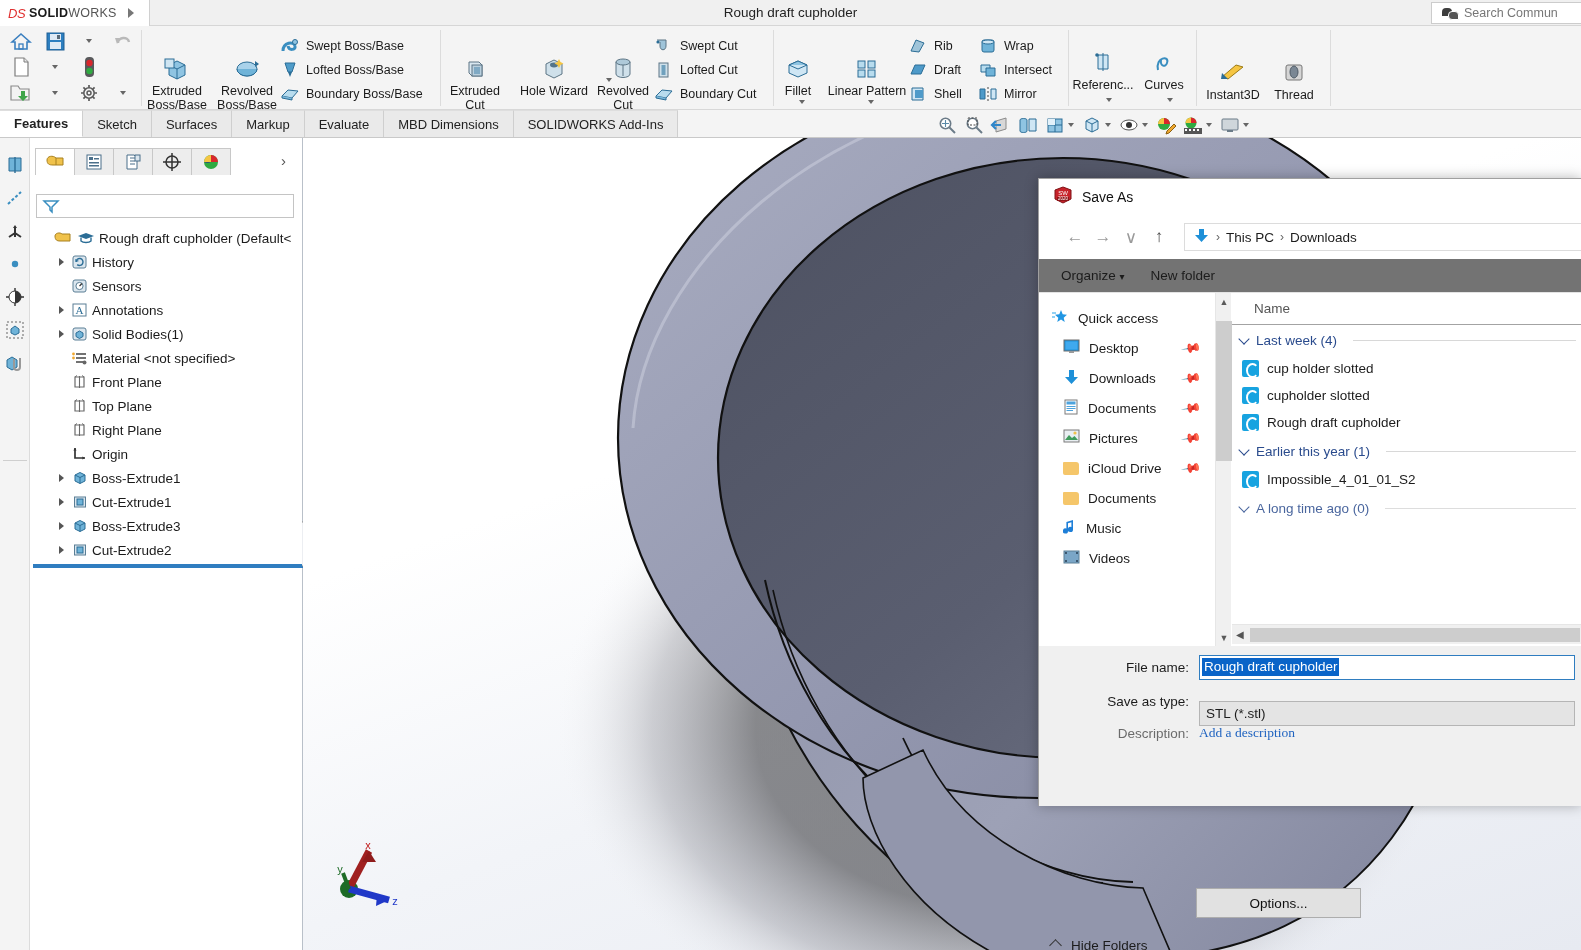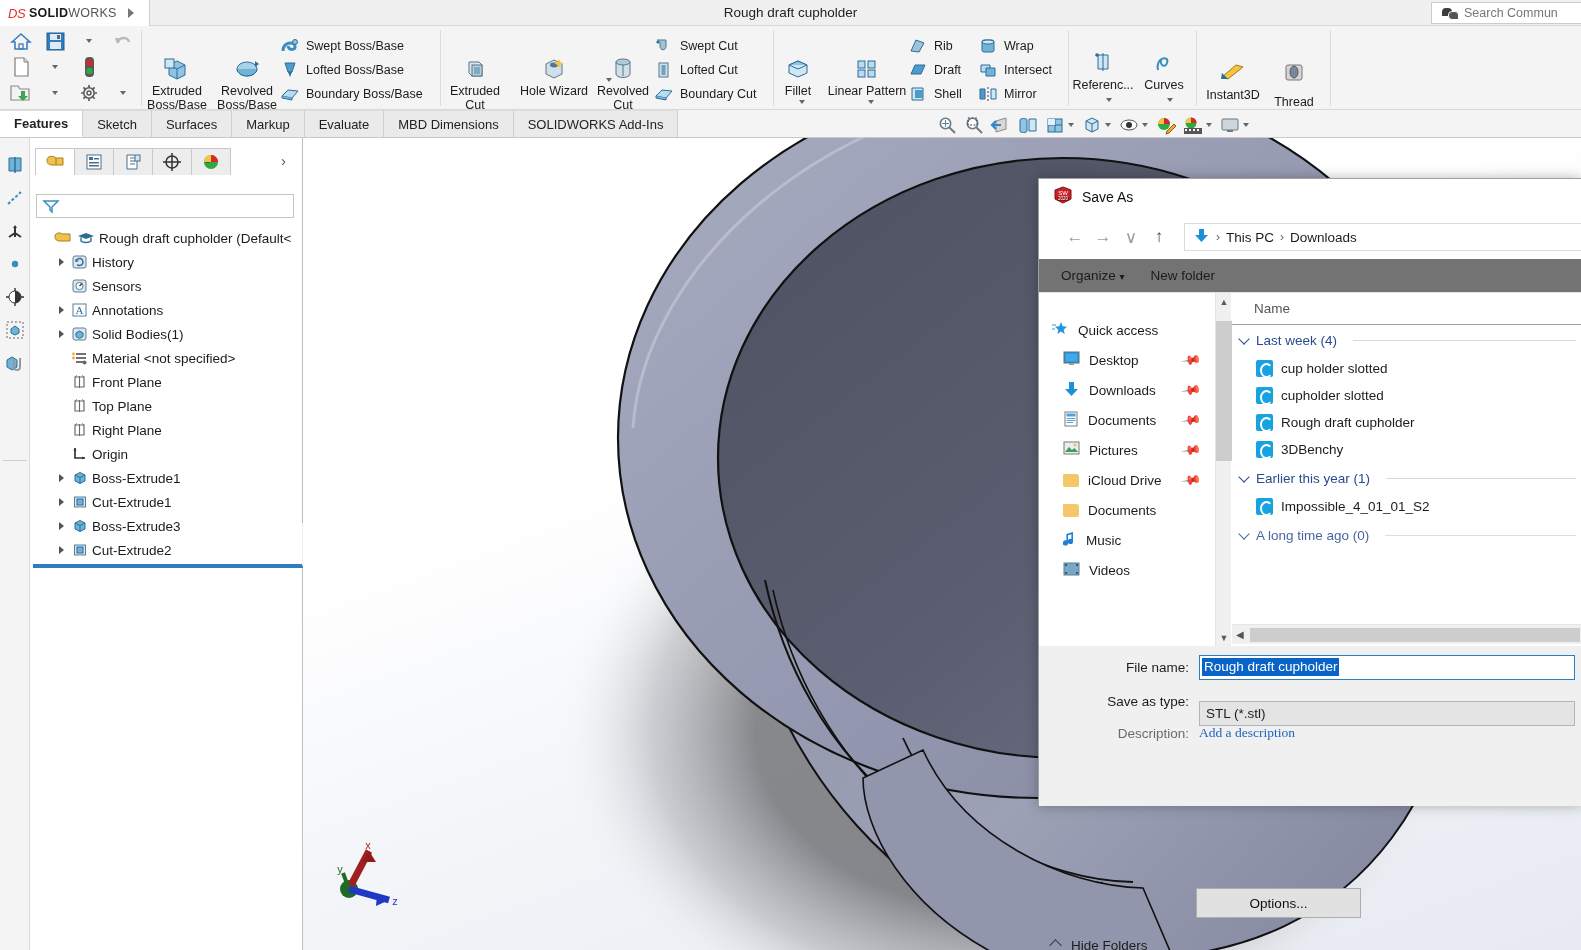--- a/index.html
+++ b/index.html
@@ -119,32 +119,32 @@
   #sa-title{position:absolute;left:0;top:0;width:543px;height:36px;background:#ffffff;display:flex;align-items:center;padding-left:14px;gap:9px;}
   #sa-title .t{font-size:14px;color:#111;}
   #sa-nav{position:absolute;left:0;top:36px;width:543px;height:44px;background:#ffffff;display:flex;align-items:center;}
   .navbtn{width:28px;height:30px;display:flex;align-items:center;justify-content:center;color:#9a9a9a;font-size:17px;cursor:default;}
   .navbtn.en{color:#4a4a4a;}
   #crumbbar{position:absolute;left:145px;top:44px;width:405px;height:28px;border:1px solid #dcdcdc;background:#fff;display:flex;align-items:center;padding-left:8px;gap:6px;font-size:13.5px;color:#1c1c1c;}
   .crumb-sep{color:#666;font-size:12px;}
   #sa-cmdbar{position:absolute;left:0;top:80px;width:543px;height:34px;background:#737373;border-bottom:1px solid #e3e3e3;display:flex;align-items:center;gap:26px;padding-left:22px;font-size:13.5px;color:#1c1c1c;}
   #sa-cmdbar span{cursor:default;}
   #sa-body{position:absolute;left:0;top:114px;width:543px;height:353px;background:#ffffff;}
-  #nav-pane{position:absolute;left:0;top:12px;width:176px;height:353px;background:#ffffff;overflow:hidden;}
+  #nav-pane{position:absolute;left:0;top:0;width:176px;height:353px;background:#ffffff;overflow:hidden;}
   .np-item{display:flex;align-items:center;height:30px;padding-left:24px;gap:9px;font-size:13.5px;color:#1c1c1c;white-space:nowrap;cursor:default;}
   .np-item.root{padding-left:12px;}
   .np-pin{margin-left:auto;margin-right:16px;color:#9a9a9a;font-size:13px;}
   #np-scroll{position:absolute;left:176px;top:0;width:16px;height:353px;background:#f0f0f0;border-left:1px solid #e6e6e6;}
   .sb-arrow{width:16px;height:17px;display:flex;align-items:center;justify-content:center;color:#5a5a5a;font-size:9px;cursor:default;}
   #np-thumb{position:absolute;left:0;top:28px;width:16px;height:140px;background:#cdcdcd;}
   #list-pane{position:absolute;left:193px;top:0;width:350px;height:353px;background:#ffffff;overflow:hidden;}
   #lp-header{height:32px;display:flex;align-items:center;padding-left:22px;font-size:13.5px;color:#555;border-bottom:1px solid #a3a3a3;}
   .grp{display:flex;align-items:center;height:30px;gap:8px;padding-left:8px;color:#2a4b8d;font-size:13.5px;cursor:default;}
   .grp .rule{flex:1;height:1px;background:#d8d8d8;margin-left:8px;margin-right:6px;}
-  .fitem{display:flex;align-items:center;height:27px;gap:8px;padding-left:24px;font-size:13.5px;color:#1c1c1c;cursor:default;}
+  .fitem{display:flex;align-items:center;height:27px;gap:8px;padding-left:10px;font-size:13.5px;color:#1c1c1c;cursor:default;}
   #lp-hscroll{position:absolute;left:193px;top:331px;width:350px;height:20px;background:#f0f0f0;border-top:1px solid #e6e6e6;display:flex;align-items:center;}
   #lp-hthumb{position:absolute;left:18px;top:3px;width:330px;height:14px;background:#cdcdcd;}
   #sa-fields{position:absolute;left:0;top:467px;width:543px;height:160px;background:#f0f0f0;}
   .fieldrow{display:flex;align-items:center;height:30px;}
   .flabel{width:160px;text-align:right;padding-right:10px;font-size:13.5px;color:#1c1c1c;}
   .finput{height:25px;border:1px solid #2f7dc0;background:#fff;display:flex;align-items:center;padding:0 2px;}
   .sel-text{background:#0a64c8;color:#fff;font-size:13.5px;padding:1px 1px 2px 2px;}
   .fselect{height:25px;border:1px solid #b5b5b5;background:#e4e4e4;display:flex;align-items:center;padding-left:6px;font-size:13.5px;color:#1c1c1c;}
   #desc-row{display:flex;align-items:center;height:34px;}
   #desc-label{width:160px;text-align:right;padding-right:10px;font-size:13.5px;color:#6b6b6b;}
@@ -493,21 +493,21 @@
   <div class="rgroup" style="left:1198px;width:130px;">
     <div style="position:absolute;left:0;top:26px;width:70px;" class="big-btn">
       <span class="ic">
           <svg width="30" height="24" viewBox="0 0 30 24">
             <path d="M4 16 L18 4 L25 6 L10 18 Z" fill="#f5c542" stroke="#9c7b16"></path>
             <path d="M3 18 L10 18 L4 12 Z" fill="#2b6d96"></path>
           </svg>
         </span>
       <span>Instant3D</span>
     </div>
-    <div style="position:absolute;left:66px;top:26px;width:60px;gap:7px;" class="big-btn">
+    <div style="position:absolute;left:66px;top:26px;width:60px;" class="big-btn">
       <span class="ic">
           <svg width="26" height="24" viewBox="0 0 26 24">
             <rect x="5" y="4" width="16" height="15" rx="2" fill="#d5d5d5" stroke="#777"></rect>
             <ellipse cx="13" cy="11" rx="4" ry="6" fill="#7a8794" stroke="#4e5a66"></ellipse>
           </svg>
         </span>
       <span>Thread</span>
     </div>
   </div>
   <div class="rib-sep" style="left:1330px;"></div>
@@ -1094,24 +1094,20 @@
         <span>cup holder slotted</span>
       </div>
       <div class="fitem">
         <span class="fileico"></span>
         <span>cupholder slotted</span>
       </div>
       <div class="fitem">
         <span class="fileico"></span>
         <span>Rough draft cupholder</span>
       </div>
-      <div class="fitem">
-        <span class="fileico"></span>
-        <span>3DBenchy</span>
-      </div>
 
       <div class="grp">
         <span class="chev-dn"></span>
         <span>Earlier this year (1)</span>
         <span class="rule"></span>
       </div>
       <div class="fitem">
         <span class="fileico"></span>
         <span>Impossible_4_01_01_S2</span>
       </div>

